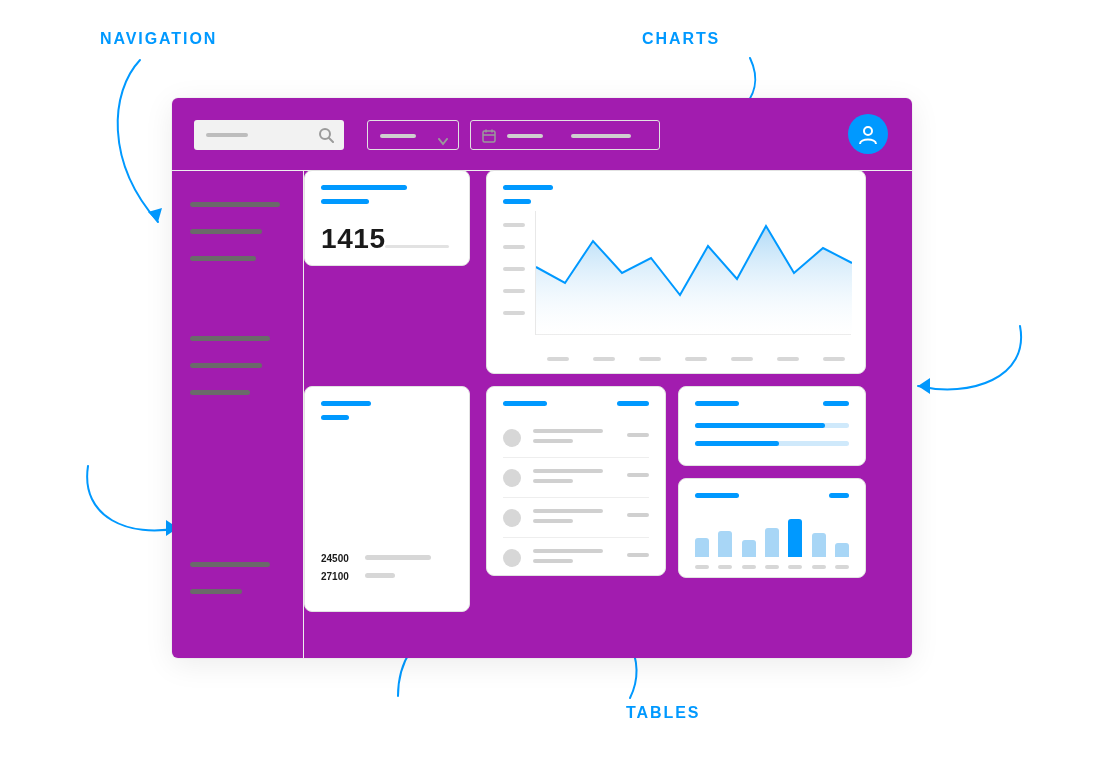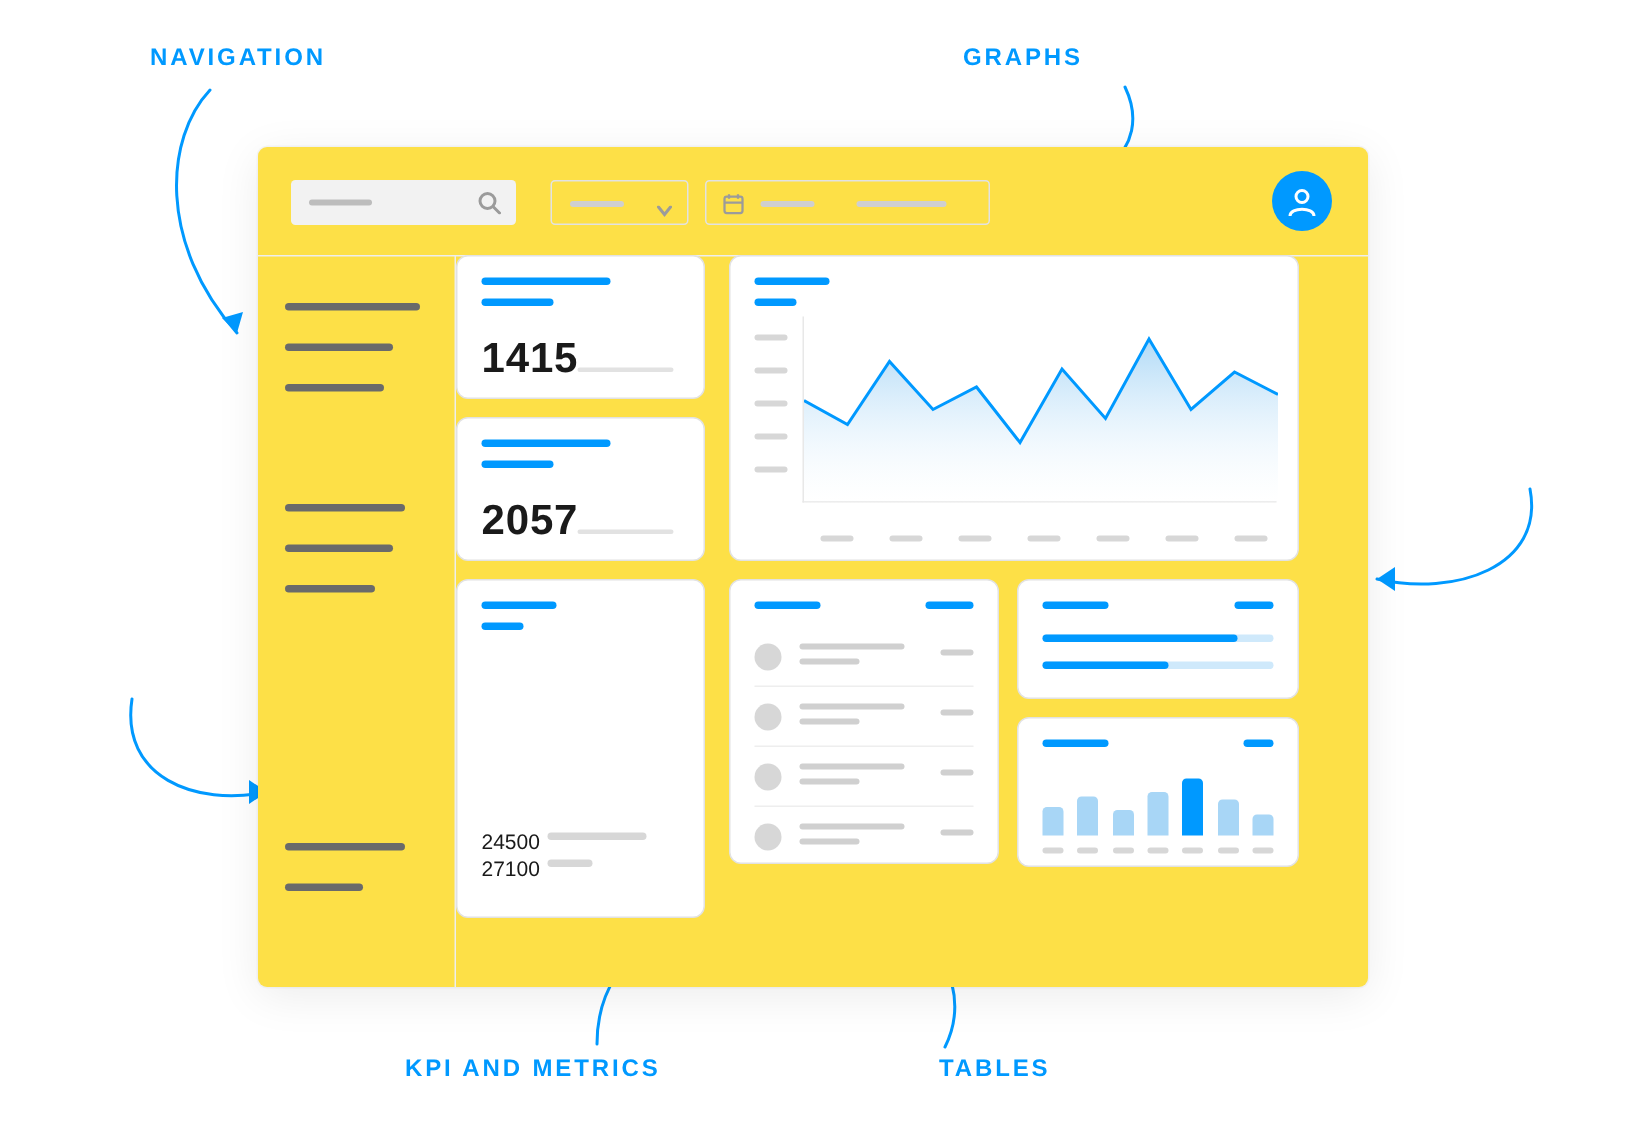--- a/index.html
+++ b/index.html
@@ -8,21 +8,21 @@
 
   
   .annot { position:absolute; color:#0099ff; font-size:16px; font-weight:700; letter-spacing:0.12em; line-height:1.4; }
 
   
   .arrow-svg { position:absolute; overflow:visible; }
   .arrow-svg path { stroke:#0099ff; stroke-width:2; fill:none; stroke-linecap:round; }
   .arrow-svg .head { fill:#0099ff; stroke:none; }
 
   
-  .dash { position:absolute; left:172px; top:98px; width:740px; height:560px; background:#fde047; border-radius:6px; box-shadow:0 6px 30px rgba(0,0,0,0.08), 0 0 0 1px rgba(0,0,0,0.03); }
+  .dash { position:absolute; left:172px; top:98px; width:740px; height:560px; background:#a21caf; border-radius:6px; box-shadow:0 6px 30px rgba(0,0,0,0.08), 0 0 0 1px rgba(0,0,0,0.03); }
 
   
   .topbar { position:absolute; left:0; top:0; right:0; height:72px; }
   .search { position:absolute; left:22px; top:22px; width:150px; height:30px; background:#f2f2f2; border-radius:3px; }
   .search .placeholder-line { position:absolute; left:12px; top:13px; width:42px; height:4px; background:#bdbdbd; border-radius:2px; }
   .search .mag { position:absolute; right:10px; top:7px; width:16px; height:16px; }
   .dropdown { position:absolute; left:195px; top:22px; width:92px; height:30px; border:1px solid #e2e2e2; border-radius:3px; }
   .dropdown .line { position:absolute; left:12px; top:13px; width:36px; height:4px; background:#cfcfcf; border-radius:2px; }
   .dropdown .chev { position:absolute; right:10px; top:11px; width:10px; height:8px; }
   .datefilter { position:absolute; left:298px; top:22px; width:190px; height:30px; border:1px solid #e2e2e2; border-radius:3px; }
@@ -60,21 +60,21 @@
   .chartarea { position:absolute; left:48px; top:40px; width:316px; height:124px; border-left:1px solid #e8e8e8; border-bottom:1px solid #e8e8e8; }
   .lc-legend { position:absolute; left:60px; bottom:12px; right:20px; display:flex; justify-content:space-between; }
   .lc-legend span { width:22px; height:4px; background:#d7d7d7; border-radius:2px; }
 
   
   .donutcard { left:0; top:216px; width:166px; height:226px; }
   .dn-title { position:absolute; left:16px; top:14px; width:50px; height:5px; background:#0099ff; border-radius:3px; }
   .dn-sub   { position:absolute; left:16px; top:28px; width:28px; height:5px; background:#0099ff; border-radius:3px; }
   .donut-wrap { position:absolute; left:30px; top:42px; width:106px; height:106px; }
   .donut-label { position:absolute; left:0; top:0; width:100%; height:100%; display:flex; align-items:center; justify-content:center; font-size:22px; font-weight:800; color:#1a1a1a; }
-  .dn-row { position:absolute; left:16px; font-size:14px; font-weight:400; color:#1a1a1a; }
+  .dn-row { position:absolute; left:16px; font-size:10px; font-weight:700; color:#1a1a1a; }
   .dn-bar { position:absolute; left:60px; height:5px; background:#d7d7d7; border-radius:3px; }
 
   
   .listcard { left:182px; top:216px; width:180px; height:190px; }
   .ls-title { position:absolute; left:16px; top:14px; width:44px; height:5px; background:#0099ff; border-radius:3px; }
   .ls-right { position:absolute; right:16px; top:14px; width:32px; height:5px; background:#0099ff; border-radius:3px; }
   .ls-row { position:absolute; left:16px; right:16px; height:30px; }
   .ls-dot { width:18px; height:18px; border-radius:50%; background:#d7d7d7; position:absolute; left:0; top:6px; }
   .ls-l1 { position:absolute; left:30px; top:6px; width:70px; height:4px; background:#d0d0d0; border-radius:2px; }
   .ls-l2 { position:absolute; left:30px; top:16px; width:40px; height:4px; background:#d0d0d0; border-radius:2px; }
@@ -106,22 +106,21 @@
   .w80 { width:80px; }
   .w60 { width:60px; }
   .w52 { width:52px; }
 </style>
 </head>
 <body>
 
 <div class="stage">
 
   <div class="annot" style="left:100px; top:28px;">NAVIGATION</div>
-  <div class="annot" style="left:642px; top:28px;">GRAPHS</div>
-  <div class="annot" style="left:270px; top:702px;">KPI AND METRICS</div>
+  <div class="annot" style="left:642px; top:28px;">CHARTS</div>
   <div class="annot" style="left:626px; top:702px;">TABLES</div>
 
   <svg class="arrow-svg" style="left:100px; top:52px; width:120px; height:190px;">
     <path d="M40 8 C10 40, 5 110, 58 170"></path>
     <polygon class="head" points="58,170 48,160 62,156"></polygon>
   </svg>
   <svg class="arrow-svg" style="left:640px; top:50px; width:160px; height:110px;">
     <path d="M110 8 C130 50, 90 80, 30 85"></path>
     <polygon class="head" points="30,85 42,78 42,92"></polygon>
   </svg>
@@ -202,26 +201,20 @@
 
     <div class="main">
 
       <div class="card kpi1">
         <span class="kpi-title"></span>
         <span class="kpi-sub"></span>
         <span class="kpi-val">1415</span>
         <span class="kpi-line"></span>
       </div>
 
-      <div class="card kpi2">
-        <span class="kpi-title"></span>
-        <span class="kpi-sub"></span>
-        <span class="kpi-val">2057</span>
-        <span class="kpi-line"></span>
-      </div>
 
       <div class="card linecard">
         <span class="lc-title"></span>
         <span class="lc-sub"></span>
         <div class="lc-yticks">
           <span></span>
             <span></span>
             <span></span>
             <span></span>
             <span></span>

